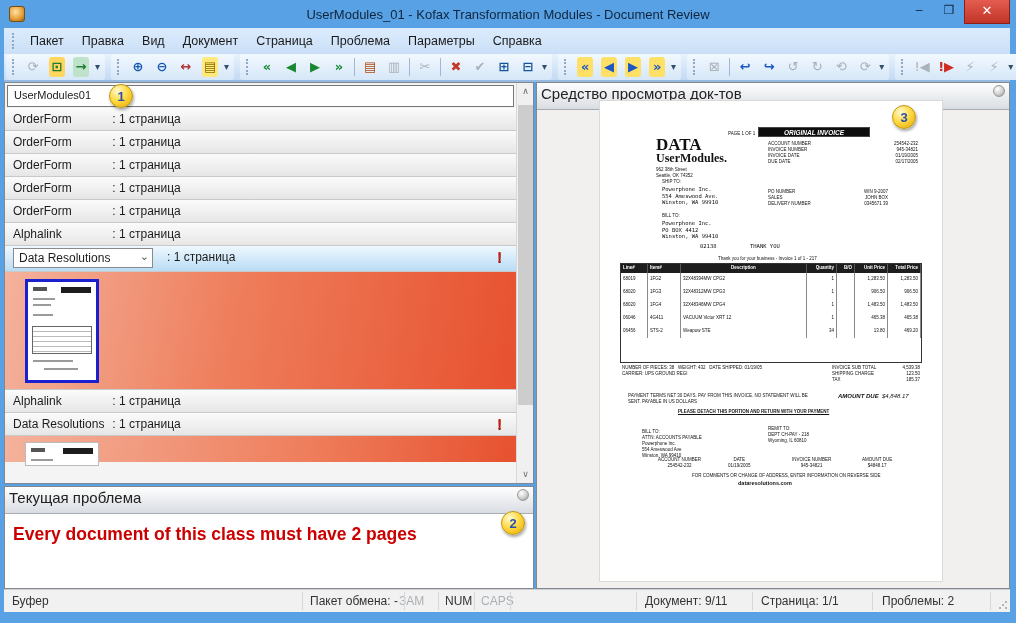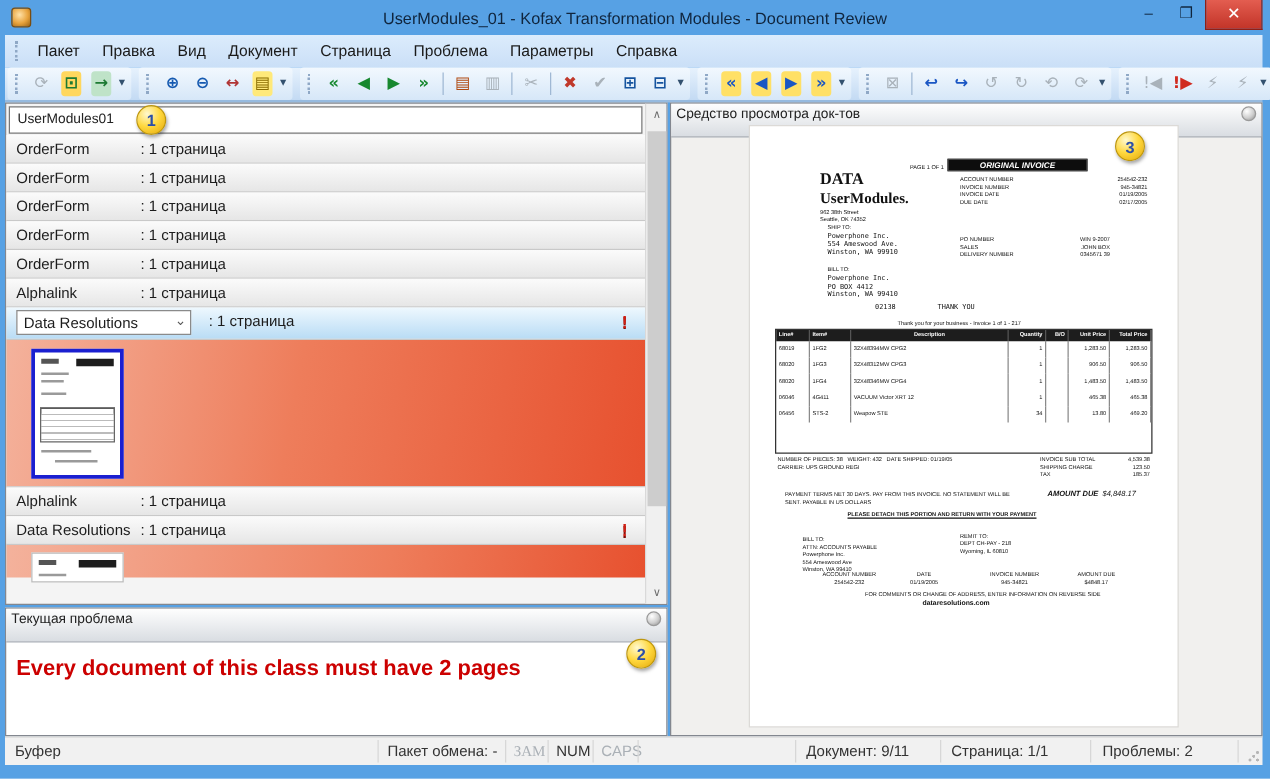--- a/index.html
+++ b/index.html
@@ -37,21 +37,21 @@
   .tb-sep { width:1px; height:18px; background:#9fb8d4; margin:0 3px; }
   .tb-overflow { font-size:10px; color:#33516f; padding:0 3px 0 2px; line-height:26px; }
 
   
   .panel { position:absolute; background:#fff; border:1px solid #83878f; }
   #doc-panel   { left:4px;  top:82px;  width:530px; height:402px; background:#f4f4f4; }
   #prob-panel  { left:4px;  top:486px; width:530px; height:103px; }
   #view-panel  { left:536px; top:82px; width:474px; height:507px; background:#f1f0ee; }
 
   .panel-header { height:27px; background:linear-gradient(#fefefe,#d9dde2); border-bottom:1px solid #a8adb5;
-    font-size:11px; color:#222; padding:2px 4px; position:relative; }
+    font-size:15px; color:#222; padding:2px 4px; position:relative; }
   .pin-icon { position:absolute; right:4px; top:2px; width:12px; height:12px; border-radius:50%;
     background:radial-gradient(circle at 35% 30%, #ffffff, #cfcfcf 55%, #8e8e8e); border:1px solid #9a9a9a; }
 
   
   #doc-list { position:absolute; left:0; top:0; right:17px; bottom:0; overflow:hidden; }
   .list-header { height:22px; margin:2px 2px 1px 2px; background:#fff; border:1px solid #777;
     font-size:11px; padding:3px 6px; }
   .doc-row { position:relative; height:23px; background:linear-gradient(#fbfbfb,#e6e6e6);
     border-bottom:1px solid #c9c9c9; padding:4px 8px; font-size:12px; color:#1c1c1c; }
   .doc-row .doc-label { display:inline-block; min-width:96px; }
@@ -89,21 +89,21 @@
 
   
   .problem-text { padding:10px 8px; color:#cc0000; font-weight:bold; font-size:17.5px; }
 
   
   .invoice-page { position:absolute; left:63px; top:18px; width:342px; height:480px; background:#fff;
     box-shadow:0 0 0 1px #dcdad7; color:#111; }
   .inv { position:absolute; white-space:pre; }
   .f4 { font-size:4.5px; line-height:6px; } .f5 { font-size:5.5px; line-height:6.5px; }
   .mono { font-family:"DejaVu Sans Mono", monospace; }
-  .inv-logo1 { font-family:"Liberation Serif", serif; font-weight:bold; font-size:13px; }
+  .inv-logo1 { font-family:"Liberation Serif", serif; font-weight:bold; font-size:17px; }
   .inv-logo2 { font-family:"Liberation Serif", serif; font-weight:bold; font-size:12px; }
   .inv-banner { position:absolute; left:158px; top:26px; width:112px; height:10px; background:#0d0d0d;
     color:#fff; font-style:italic; font-weight:bold; font-size:6.5px; text-align:center; line-height:10px;
     border:1px solid #444; }
   .kv { display:flex; justify-content:space-between; width:150px; }
   .inv-table { position:absolute; left:20px; width:302px; top:162px; height:100px; border:1px solid #333; }
   .itr { display:flex; height:13px; }
   .itr.head { height:9px; background:#1d1d1d; color:#fff; font-weight:bold; }
   .itc { font-size:4.5px; line-height:12px; padding:0 2px; border-right:1px solid #8a8a8a; overflow:hidden; }
   .itr.head .itc { line-height:8px; border-right:1px solid #555; }
@@ -386,21 +386,21 @@
 $4848.17</span>
         <span class="inv f4" style="left: 92px; top: 372px;">FOR COMMENTS OR CHANGE OF ADDRESS, ENTER INFORMATION ON REVERSE SIDE</span>
         <span class="inv f4" style="left: 138px; top: 379px; font-weight: bold; font-size: 5.5px;">dataresolutions.com</span>
       </div>
     <div class="badge" style="left:355px; top:22px">3</div>
   </div>
 
   <div class="statusbar">
     <span class="sb-item" style="left:8px">Буфер</span>
     <span class="sb-item" style="left:306px">Пакет обмена: -</span>
-    <span id="sb-indicators"><span class="sb-item sb-dim" style="left: 407px; font-family: Liberation Serif, serif;">ЗАМ</span><span class="sb-item" style="left: 441px;">NUM</span><span class="sb-item sb-dim" style="left: 477px;">CAPS</span></span>
+    <span id="sb-indicators"><span class="sb-item sb-dim" style="left: 395px;">ЗАМ</span><span class="sb-item" style="left: 441px;">NUM</span><span class="sb-item sb-dim" style="left: 477px;">CAPS</span></span>
     <span class="sb-item" style="left:641px">Документ: 9/11</span>
     <span class="sb-item" style="left:757px">Страница: 1/1</span>
     <span class="sb-item" style="left:878px">Проблемы: 2</span>
     <span class="sb-sep" style="left:298px"></span><span class="sb-sep" style="left:400px"></span>
     <span class="sb-sep" style="left:434px"></span><span class="sb-sep" style="left:470px"></span>
     <span class="sb-sep" style="left:506px"></span><span class="sb-sep" style="left:632px"></span>
     <span class="sb-sep" style="left:748px"></span><span class="sb-sep" style="left:868px"></span>
     <span class="sb-sep" style="left:986px"></span>
     <span class="sb-grip"></span>
   </div>

